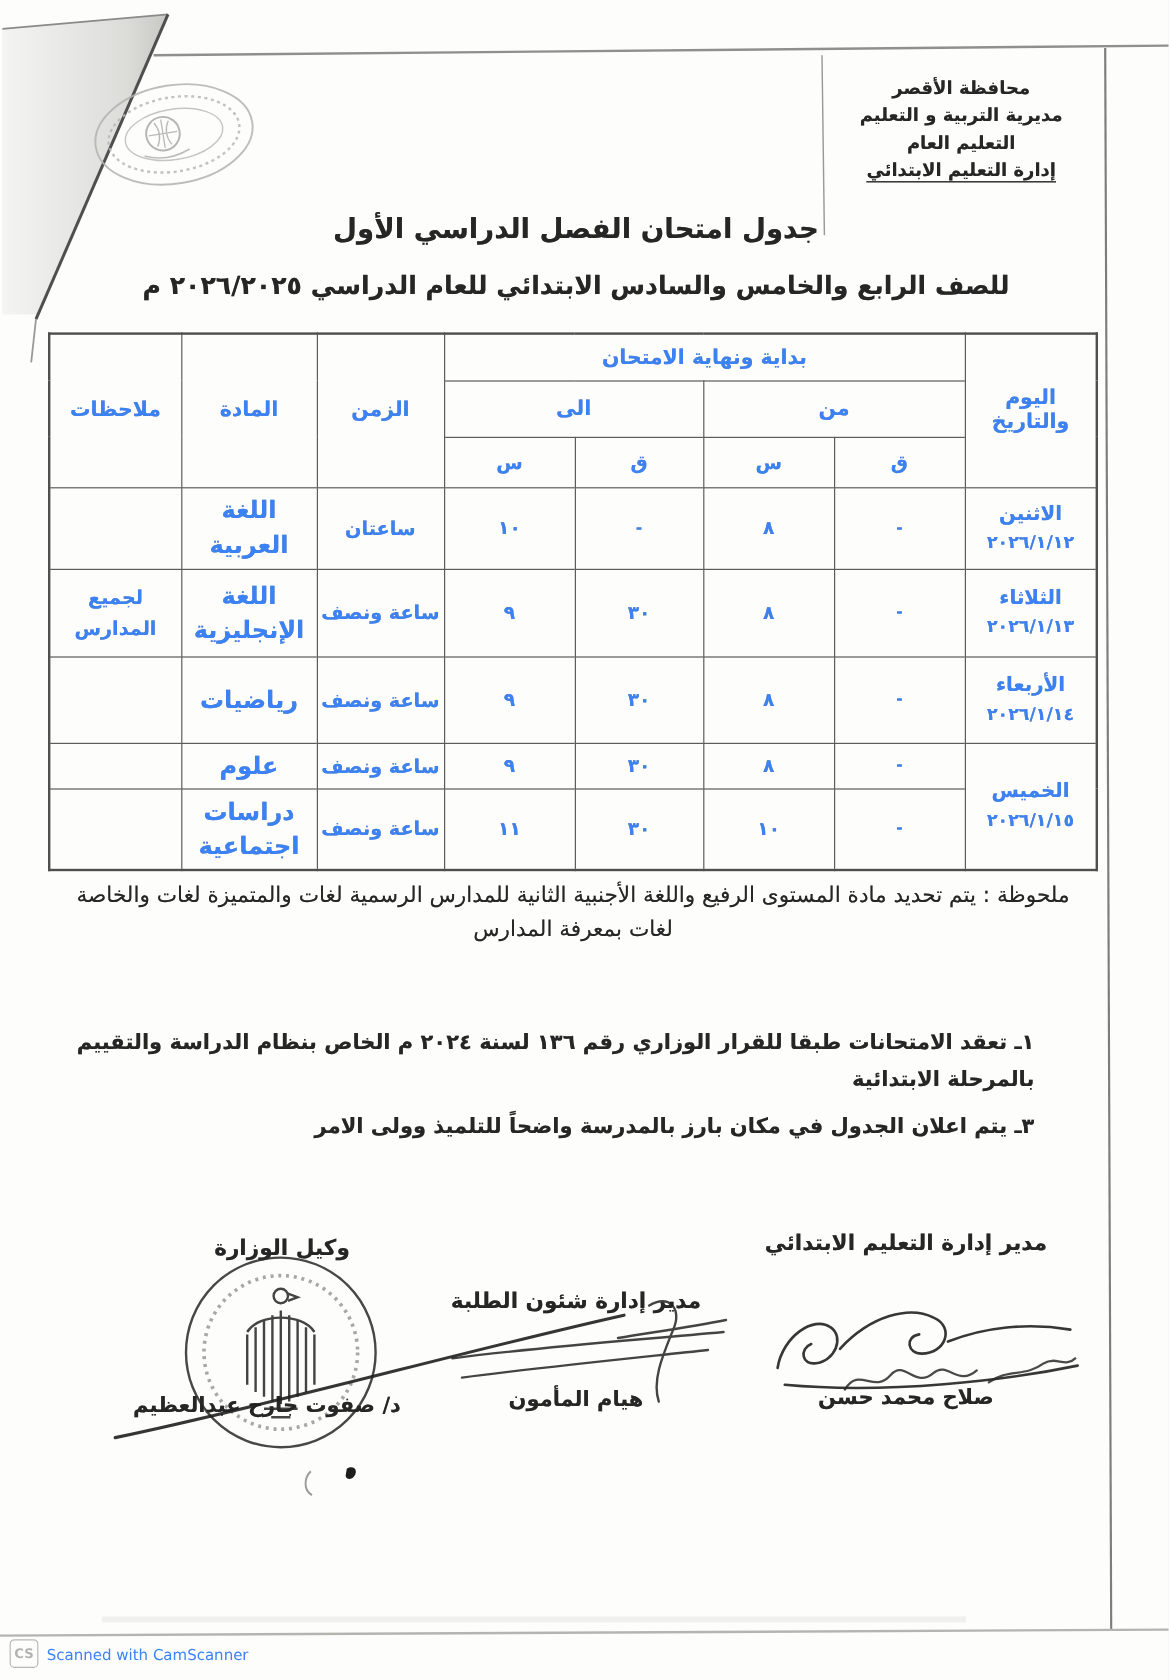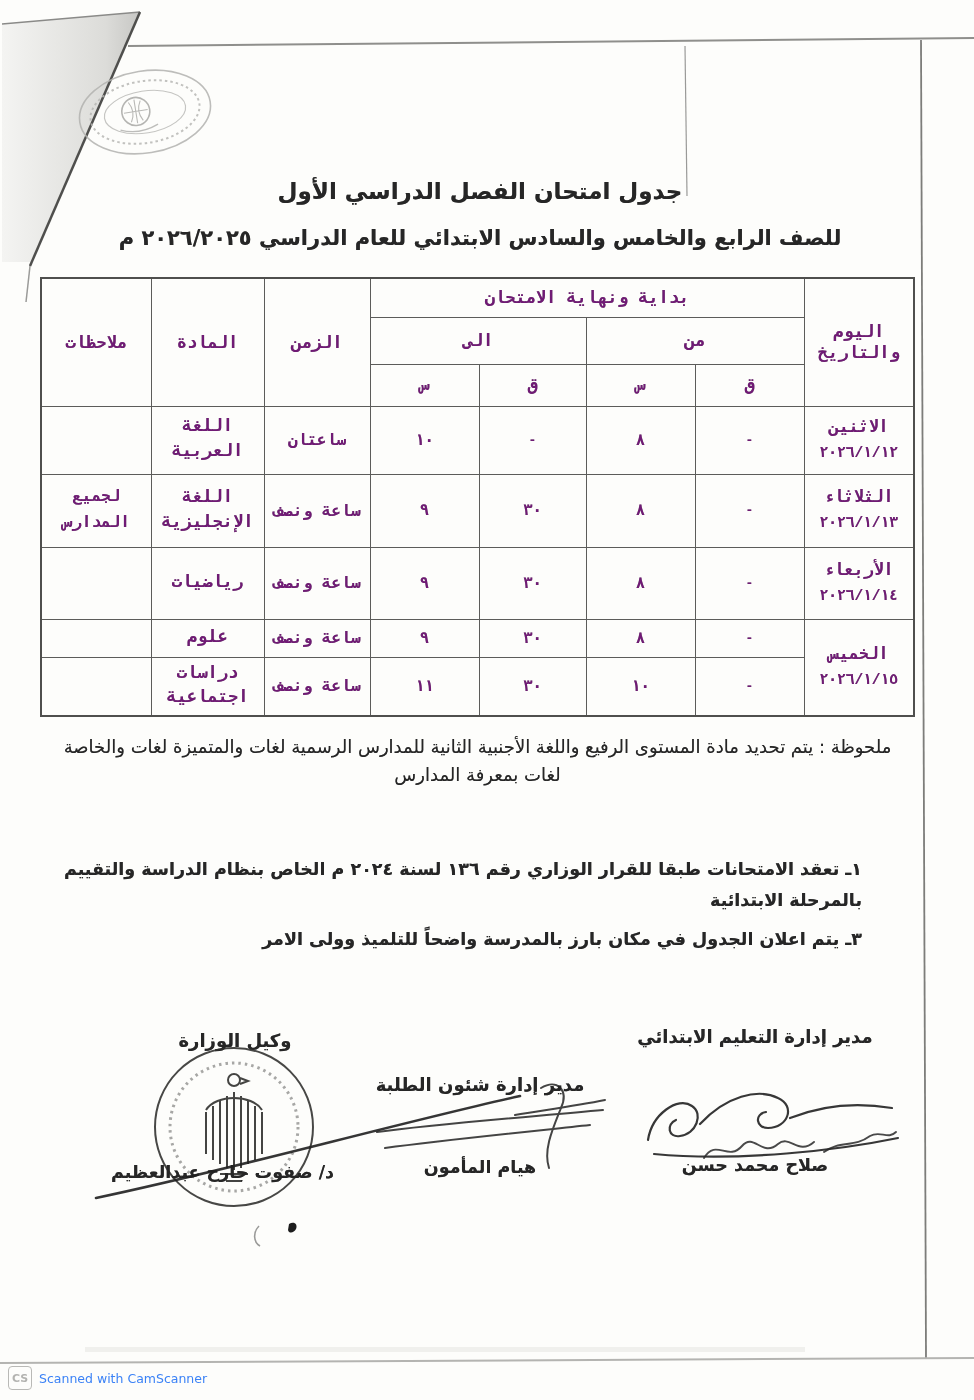--- a/index.html
+++ b/index.html
@@ -17,33 +17,33 @@
   
   .title-main{top:178px;left:100px;width:760px;text-align:center;direction:rtl;
     font-size:23px;font-weight:bold;}
   .title-sub{top:226px;left:60px;width:840px;text-align:center;direction:rtl;
     font-size:21px;font-weight:bold;}
   
   table.sched{position:absolute;top:277px;left:40px;width:873px;direction:rtl;
     border-collapse:collapse;table-layout:fixed;}
   table.sched th,table.sched td{
     border:1px solid #5c5c5a;text-align:center;vertical-align:middle;
-    padding:4px 2px;font-weight:bold;color:#701a75;text-shadow:0 0 .5px rgba(40,40,40,.5);font-family:Liberation Mono, monospace;}
+    padding:4px 2px;font-weight:bold;color:#3b82f6;text-shadow:0 0 .5px rgba(40,40,40,.5);}
   table.sched{border:2px solid #4f4f4d;}
   th.h1{font-size:17px;}
   th.h2{font-size:17px;}
   th.h3{font-size:16px;}
   .rh1{height:39px}.rh2{height:47px}.rh3{height:42px}
   .r1{height:68px}.r2{height:73px}.r3{height:72px}.r4{height:38px}.r5{height:58px}
   td.daycell{font-size:16.5px;line-height:1.35;}
   .day-date{display:block;font-size:14.5px;margin-top:5px;font-weight:bold;}
   td.num{font-size:15.5px;}
   td.dash{font-size:13px;color:#3a3a3a;}
   td.dur{font-size:16px;}
-  td.subj{font-size:17px;line-height:1.45;}
+  td.subj{font-size:20px;line-height:1.45;}
   td.notes{font-size:16px;line-height:1.6;}
   
   .note-block{top:733px;left:45px;width:865px;direction:rtl;text-align:center;
     font-size:18px;font-weight:normal;line-height:1.55;}
   .instr-title{top:812px;left:45px;width:865px;direction:rtl;text-align:right;
     font-size:18px;font-weight:bold;}
   .instr-list{top:854px;left:50px;width:812px;direction:rtl;text-align:right;}
   .instr-item{font-size:17.5px;font-weight:bold;line-height:1.75;margin-bottom:9px;}
   
   .sig-title{font-size:18px;font-weight:bold;direction:rtl;text-align:center;white-space:nowrap;}
@@ -92,20 +92,26 @@
     <g transform="rotate(-9 75 52)">
       <ellipse cx="75" cy="52" rx="66" ry="41" fill="none" stroke="#b3b3b0" stroke-width="1.6"></ellipse>
       <ellipse cx="75" cy="52" rx="55" ry="31" fill="none" stroke="#b8b8b5" stroke-width="2" stroke-dasharray="2.5 3"></ellipse>
       <ellipse cx="75" cy="52" rx="41" ry="21" fill="none" stroke="#bcbcb9" stroke-width="1.2"></ellipse>
       <circle cx="66" cy="50" r="14" fill="none" stroke="#a9a9a6" stroke-width="1.6"></circle>
       <path d="M60,40 q6,10 0,20 M66,38 v24 M72,40 q-6,10 0,20 M54,50 h24" fill="none" stroke="#aeaeab" stroke-width="1.1"></path>
       <path d="M48,66 q18,8 38,0" fill="none" stroke="#b3b3b0" stroke-width="1.4"></path>
     </g>
   </svg>
 
+  <div class="abs hdr-block">
+    <div class="hdr-line ink">محافظة الأقصر</div>
+    <div class="hdr-line ink">مديرية التربية و التعليم</div>
+    <div class="hdr-line ink">التعليم العام</div>
+    <div class="hdr-line ink underlined">إدارة التعليم الابتدائي</div>
+  </div>
 
   <div class="abs title-main ink">جدول امتحان الفصل الدراسي الأول</div>
   <div class="abs title-sub ink">للصف الرابع والخامس والسادس  الابتدائي للعام الدراسي ٢٠٢٦/٢٠٢٥ م</div>
 
   <table class="sched">
     <colgroup>
       <col style="width:110px">
         <col style="width:109px">
         <col style="width:109px">
         <col style="width:107px">

